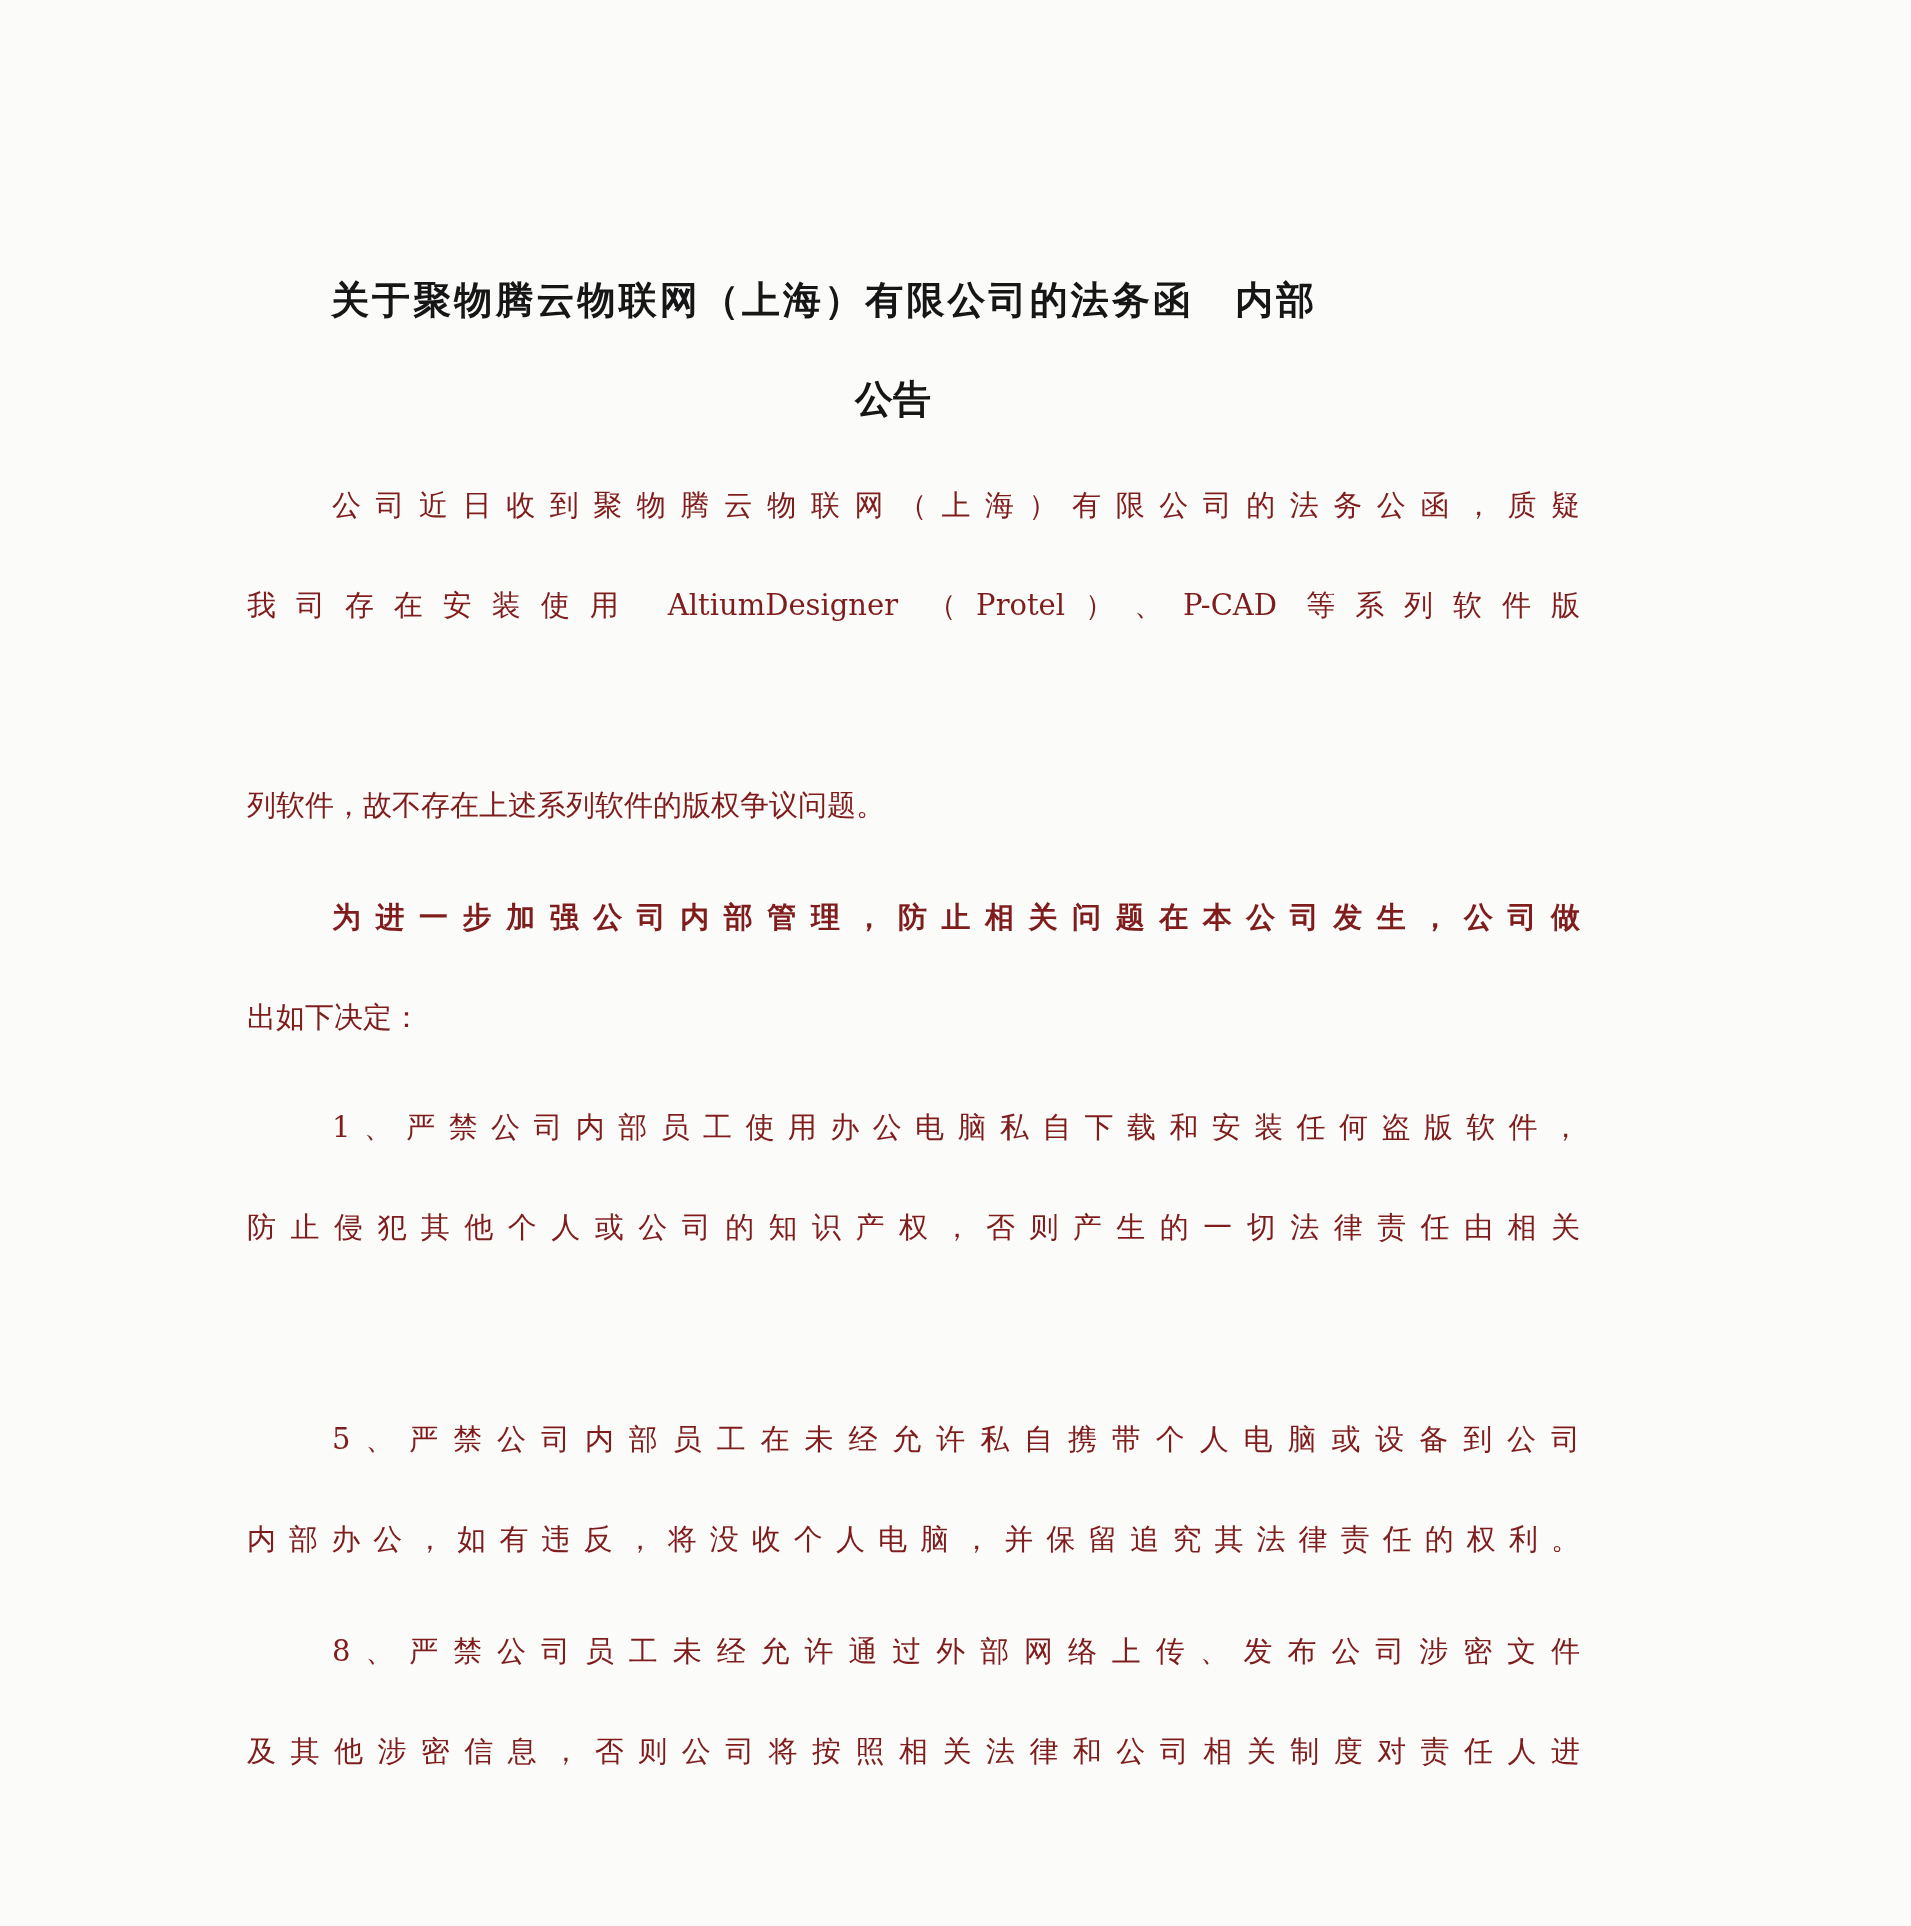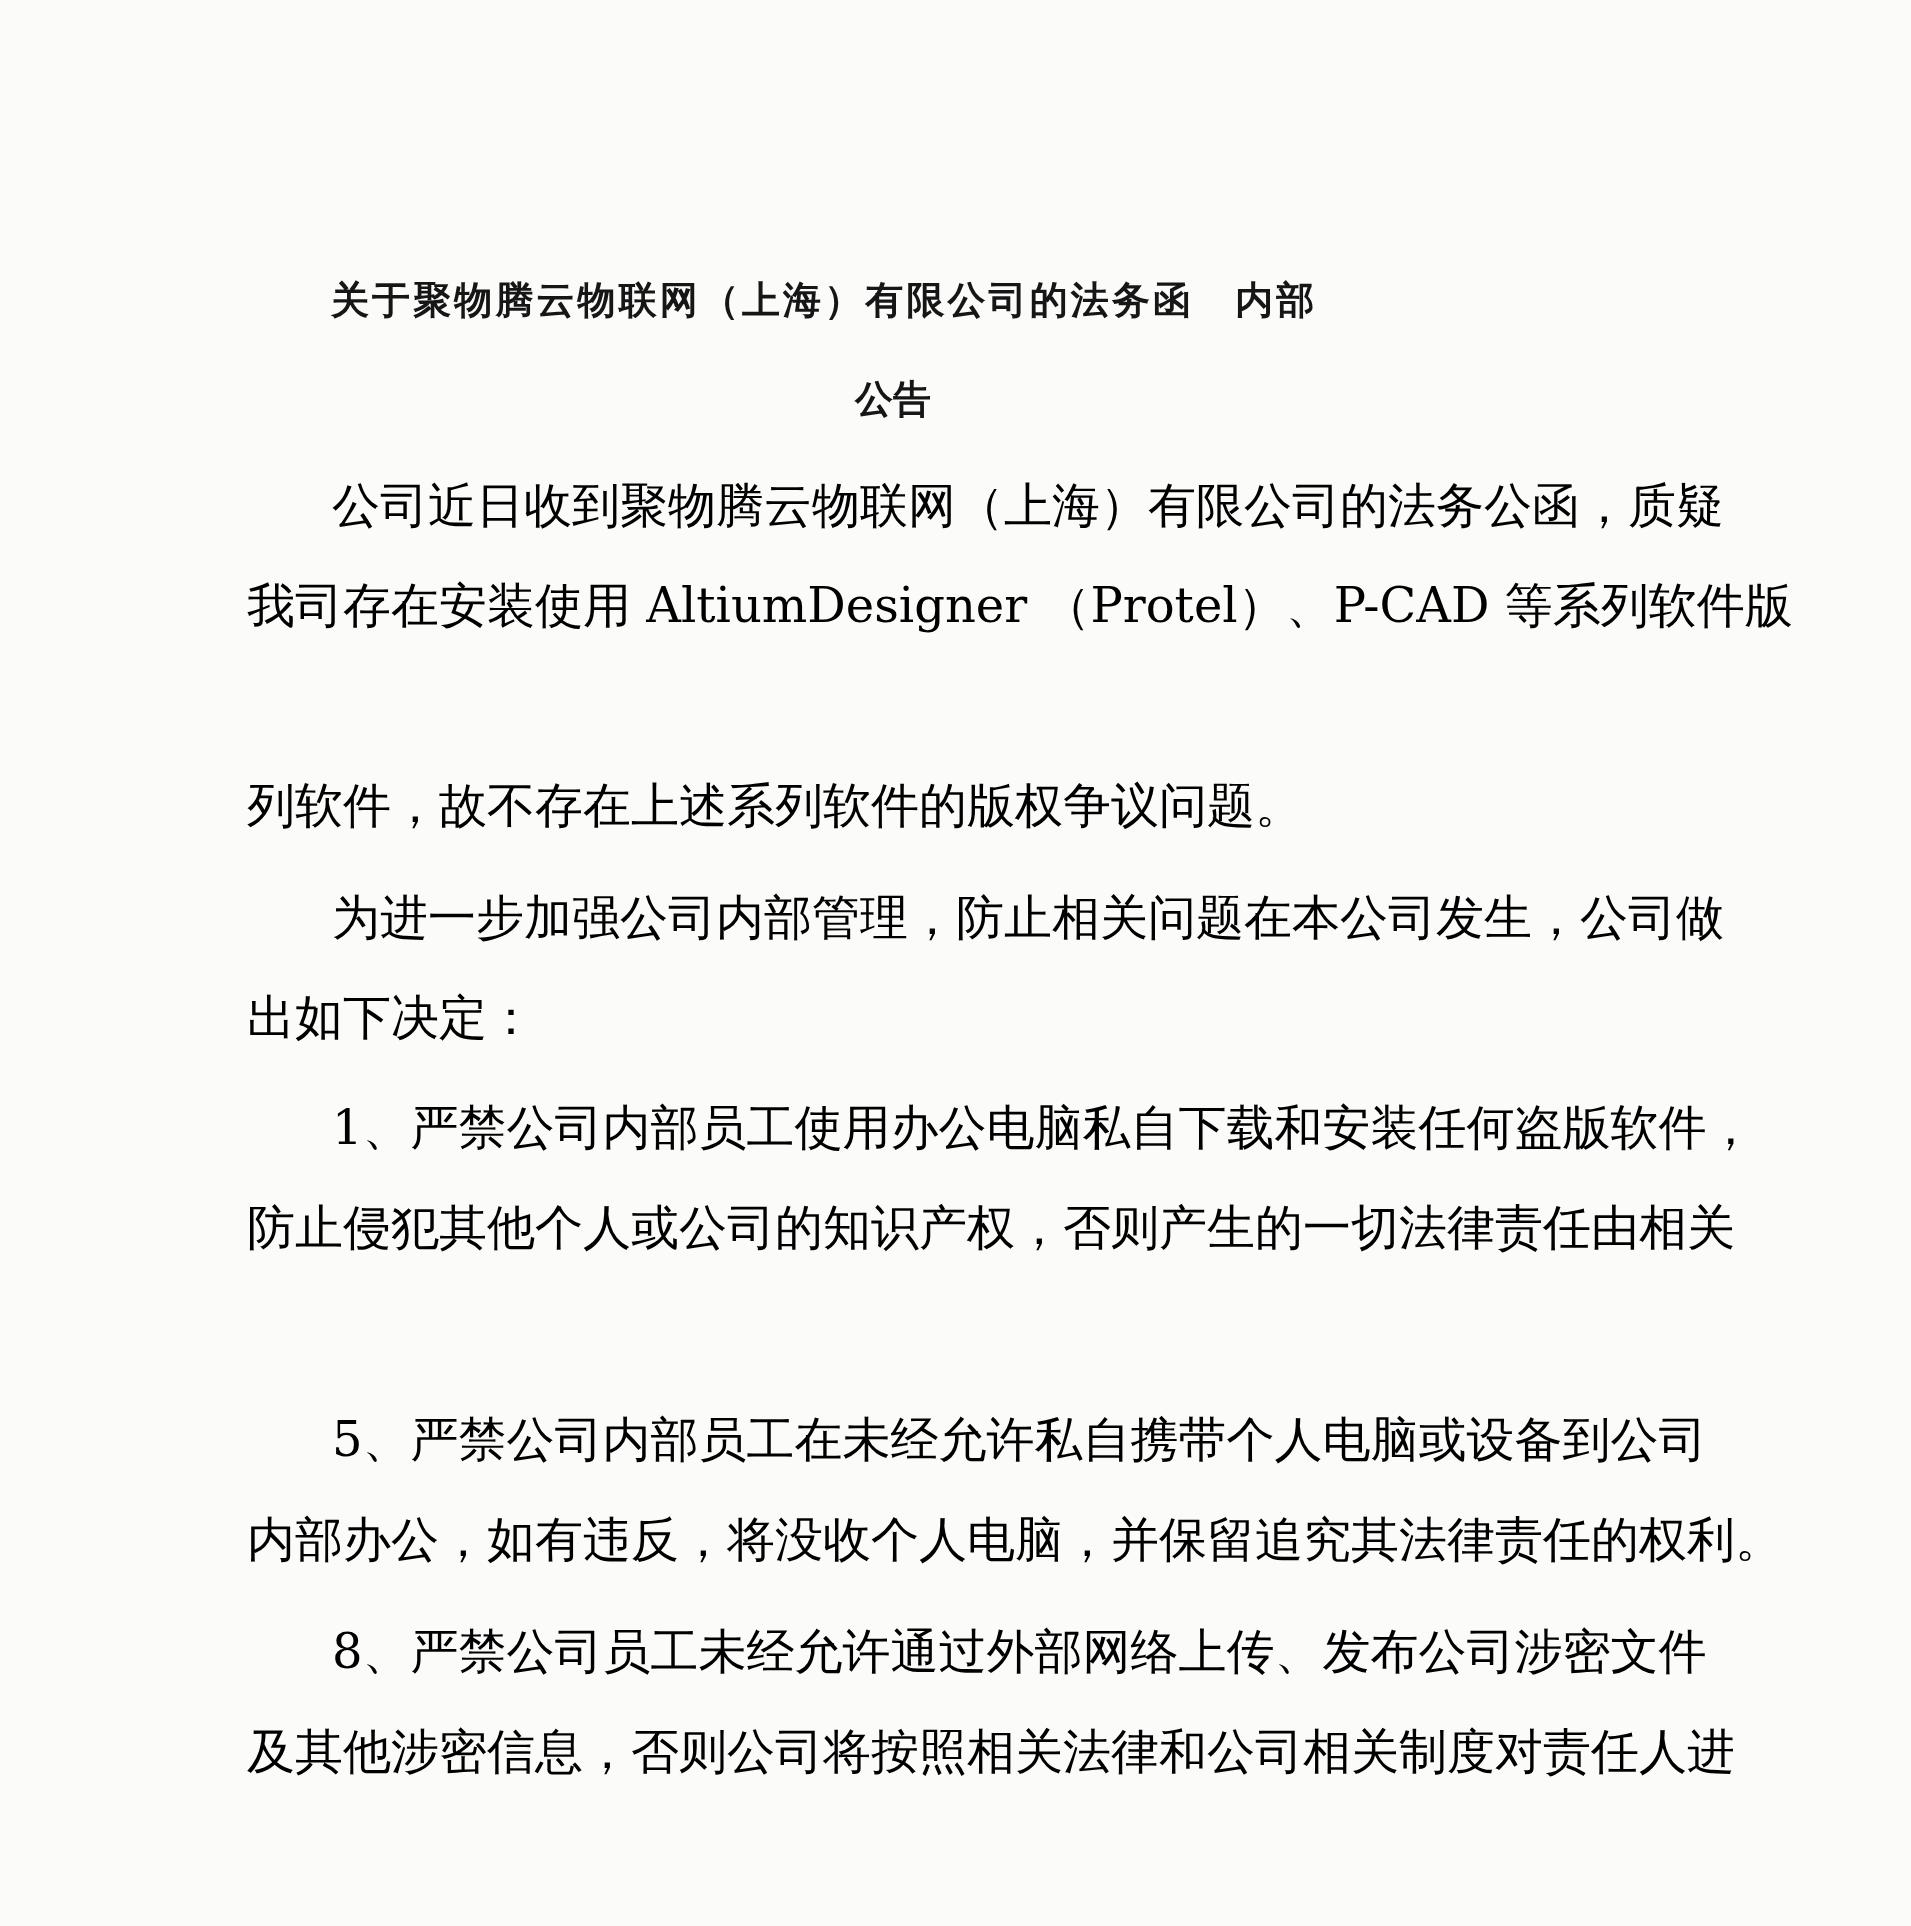--- a/index.html
+++ b/index.html
@@ -30,24 +30,24 @@
     line-height: 49px;
     white-space: nowrap;
     color: #161616;
   }
   .title.line1 { top: 275px; letter-spacing: 3.1px; }
   .title.line2 { top: 374px; left: 855px; width: 116px; }
   .body-line {
     position: absolute;
     left: 247px;
     width: 1333px;
-    font-size: 48px;
+    font-size: 29px;
     line-height: 46px;
     white-space: nowrap;
-    color: #000000;
+    color: #7f1d1d;
   }
   .indent { left: 332px; width: 1248px; }
   .justify {
     text-align: justify;
     text-align-last: justify;
   }
 </style>
 </head>
 <body>
 
@@ -55,21 +55,21 @@
 
   <div class="title line1">关于聚物腾云物联网（上海）有限公司的法务函　内部</div>
   <div class="title line2">公告</div>
 
   <div class="body-line indent justify" style="top:482px;">公司近日收到聚物腾云物联网（上海）有限公司的法务公函，质疑</div>
   <div class="body-line justify" style="top:582px;">
     <span>我司存在安装使用 AltiumDesigner （Protel）、P-CAD 等系列软件版</span>
   </div>
   <div class="body-line" style="top:782px;">列软件，故不存在上述系列软件的版权争议问题。</div>
 
-  <div class="body-line indent justify" style="top:894px;">为进一步加强公司内部管理，防止相关问题在本公司发生，公司做</div>
+  <div class="body-line indent justify" style="top:894px;font-weight:bold;">为进一步加强公司内部管理，防止相关问题在本公司发生，公司做</div>
   <div class="body-line" style="top:994px;">出如下决定：</div>
 
   <div class="body-line indent justify" style="top:1104px;">1、严禁公司内部员工使用办公电脑私自下载和安装任何盗版软件，</div>
   <div class="body-line justify" style="top:1204px;">防止侵犯其他个人或公司的知识产权，否则产生的一切法律责任由相关</div>
 
   <div class="body-line indent justify" style="top:1416px;">5、严禁公司内部员工在未经允许私自携带个人电脑或设备到公司</div>
   <div class="body-line justify" style="top:1516px;">内部办公，如有违反，将没收个人电脑，并保留追究其法律责任的权利。</div>
 
   <div class="body-line indent justify" style="top:1628px;">8、严禁公司员工未经允许通过外部网络上传、发布公司涉密文件</div>
   <div class="body-line justify" style="top:1728px;">及其他涉密信息，否则公司将按照相关法律和公司相关制度对责任人进</div>

